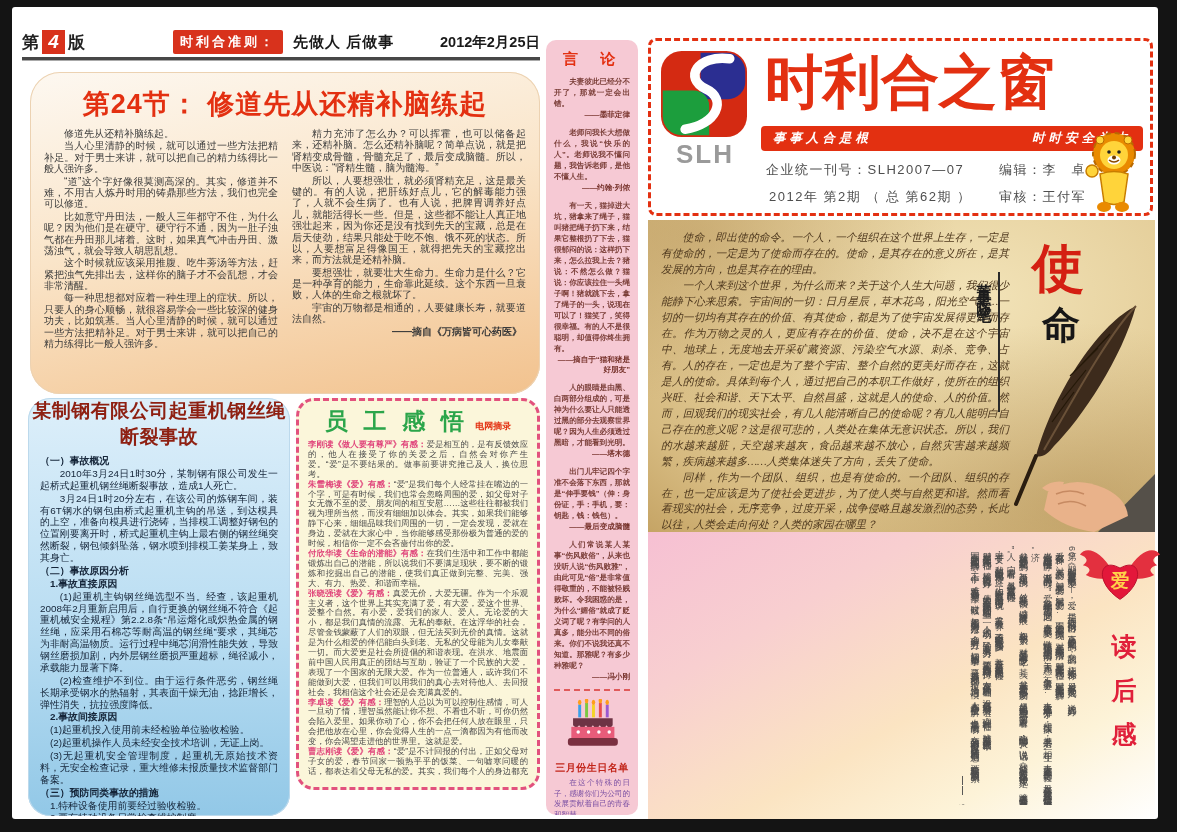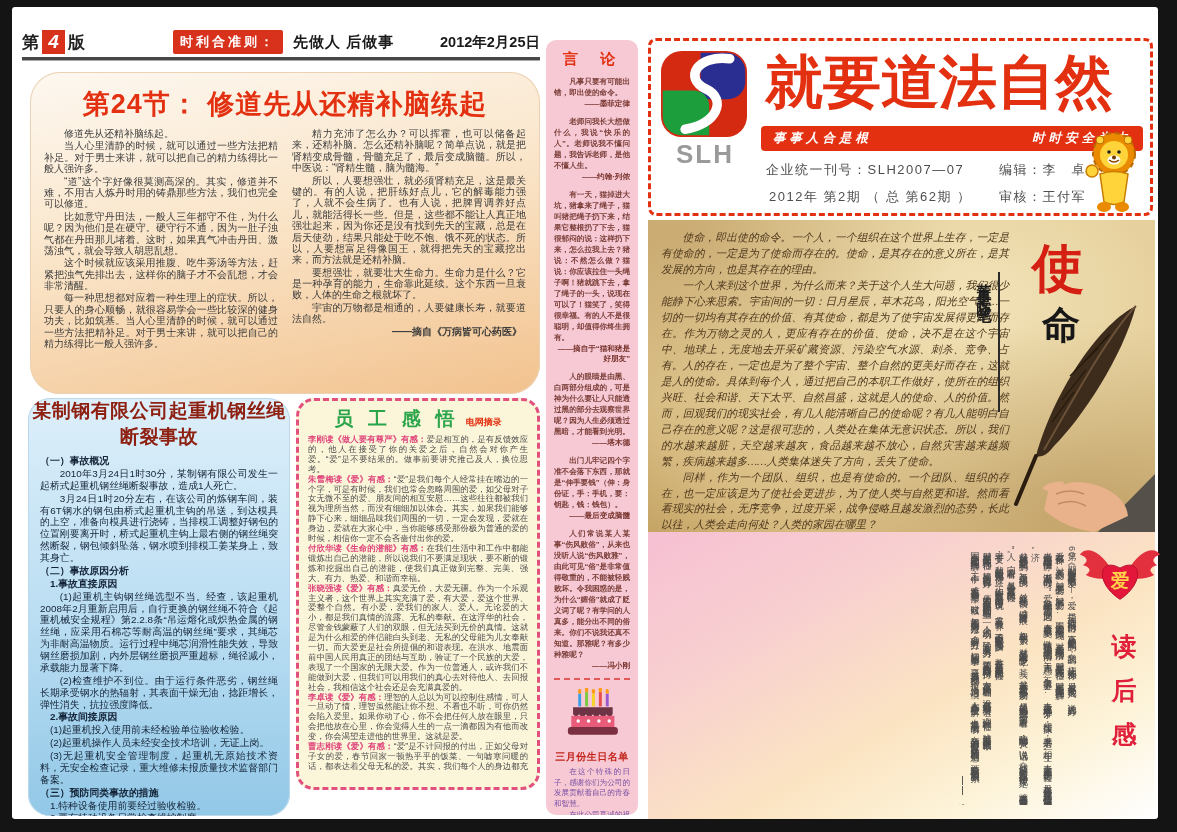--- a/index.html
+++ b/index.html
@@ -41,21 +41,21 @@
   .acc-body p{margin:0 0 1px;}
   .ah{font-weight:bold;}
   .asub{font-weight:bold;text-indent:1em;}
   .ap{text-indent:2em;}
   .al{text-indent:1em;}
 
   
   .refl{position:absolute;left:296px;top:398px;width:244px;height:392px;border-radius:18px;
      background:#fbf6da;border:3px dashed #e2517d;overflow:hidden;}
   .refl-head{text-align:center;margin-top:5px;}
-  .refl-title{color:#2ba54a;font-weight:bold;font-size:19px;letter-spacing:5px;
+  .refl-title{color:#2ba54a;font-weight:bold;font-size:23px;letter-spacing:5px;
      font-family:"Liberation Serif","DejaVu Serif",serif;}
   .refl-sub{color:#e33011;font-weight:bold;font-size:9px;margin-left:2px;}
   .refl-body{margin:3px 9px 0;height:336px;font-size:8.4px;line-height:1.18;color:#4c4c4c;
      text-align:justify;overflow:hidden;}
   .refl-body p{margin:0;}
   .item-label{color:#e0457b;font-weight:bold;}
 
   
   .opinion{position:absolute;left:546px;top:40px;width:92px;height:775px;border-radius:10px;
      background:#f6c9d4;padding:10px 8px 6px;overflow:hidden;}
@@ -184,21 +184,21 @@
         <p><span class="item-label">付欣华读《生命的潜能》有感：</span>在我们生活中和工作中都能锻炼出自己的潜能，所以说我们不要满足现状，要不断的锻炼和挖掘出自己的潜能，使我们真正做到完整、完美、强大、有力、热爱、和谐而幸福。</p>
         <p><span class="item-label">张晓强读《爱》有感：</span>真爱无价，大爱无疆。作为一个乐观主义者，这个世界上其实充满了爱，有大爱，爱这个世界、爱整个自然。有小爱，爱我们的家人、爱人。无论爱的大小，都是我们真情的流露、无私的奉献。在这浮华的社会，尽管金钱蒙蔽了人们的双眼，但无法买到无价的真情。这就是为什么相爱的伴侣能白头到老、无私的父母能为儿女奉献一切。而大爱更是社会所提倡的和谐表现。在洪水、地震面前中国人民用真正的团结与互助，验证了一个民族的大爱，表现了一个国家的无限大爱。作为一位普通人，或许我们不能做到大爱，但我们可以用我们的真心去对待他人、去回报社会，我相信这个社会还是会充满真爱的。</p>
         <p><span class="item-label">李卓读《爱》有感：</span>理智的人总以为可以控制住感情，可人一旦动了情，理智虽然能让你不想、不看也不听，可你仍然会陷入爱里。如果你动了心，你不会把任何人放在眼里，只会把他放在心里，你会觉得人生的一点一滴都因为有他而改变，你会渴望走进他的世界里。这就是爱。</p>
         <p><span class="item-label">曹志刚读《爱》有感：</span>“爱”是不计回报的付出，正如父母对子女的爱，春节回家一顿热乎乎的饭菜、一句嘘寒问暖的话，都表达着父母无私的爱。其实，我们每个人的身边都充满着爱，让我们都放下自己内心的小爱，那么我们将收到意想不到的大爱。</p>
       </div>
   </div>
 
   <div class="opinion">
     <div class="op-title">言 论</div>
     <div>
-        <p class="q-text">凡事只要有可能出错，即出使的命令。</p>
+        <p class="q-text">夫妻彼此已经分不开了，那就一定会出错。</p>
         <p class="q-attr">——墨菲定律</p>
         <p class="q-text">老师问我长大想做什么，我说“快乐的人”。老师说我不懂问题，我告诉老师，是他不懂人生。</p>
         <p class="q-attr">——约翰·列侬</p>
         <p class="q-text">有一天，猫掉进大坑，猪拿来了绳子，猫叫猪把绳子扔下来，结果它整根扔了下去，猫很郁闷的说：这样扔下来，怎么拉我上去？猪说：不然怎么做？猫说：你应该拉住一头绳子啊！猪就跳下去，拿了绳子的一头，说现在可以了！猫笑了，笑得很幸福。有的人不是很聪明，却值得你终生拥有。</p>
         <p class="q-attr">——摘自于“猫和猪是好朋友”</p>
         <p class="q-text">人的眼睛是由黑、白两部分组成的，可是神为什么要让人只能透过黑的部分去观察世界呢？因为人生必须透过黑暗，才能看到光明。</p>
         <p class="q-attr">——塔木德</p>
         <p class="q-text">出门儿牢记四个字准不会落下东西，那就是“伸手要钱”（伸：身份证，手：手机，要：钥匙，钱：钱包）。</p>
         <p class="q-attr">——最后变成脑髓</p>
         <p class="q-text">人们常说某人某事“伤风败俗”，从来也没听人说“伤风败雅”，由此可见“俗”是非常值得敬重的，不能被轻贱败坏。令我困惑的是，为什么“媚俗”就成了贬义词了呢？有学问的人真多，能分出不同的俗来。你们不说我还真不知道。那雅呢？有多少种雅呢？</p>
@@ -236,21 +236,21 @@
     <div class="logo-box">
       <svg width="86" height="86" viewBox="0 0 100 100">
         <rect width="100" height="100" rx="24" fill="#d42a12"></rect>
         <path d="M46,2 h30 a22,22 0 0 1 22,22 v12 a20,20 0 0 1 -20,20 h-32 z" fill="#2b2e91"></path>
         <path d="M2,46 h36 a18,18 0 0 1 18,18 v34 h-32 a22,22 0 0 1 -22,-22 z" fill="#1c9e3d"></path>
         <path d="M80,9 C42,4 26,32 52,44 C78,56 64,86 28,91" stroke="#ffffff" stroke-width="11" fill="none" stroke-linecap="round"></path>
       </svg>
       <div class="logo-slh">SLH</div>
     </div>
     <div class="mh-title">
-      <span>就要道法自然</span>
+      <span>时利合之窗</span>
     </div>
     <div class="mh-ribbon">
       <span>事事人合是根</span>
       <span>时时安全为本</span>
     </div>
     <div class="mh-info mh-serial">企业统一刊号：SLH2007—07</div>
     <div class="mh-info mh-issue">2012年 第2期 （ 总 第62期 ）</div>
     <div class="mh-info mh-editor">编辑：李　卓</div>
     <div class="mh-info mh-reviewer">审核：王付军</div>
     <div class="lion-box">

